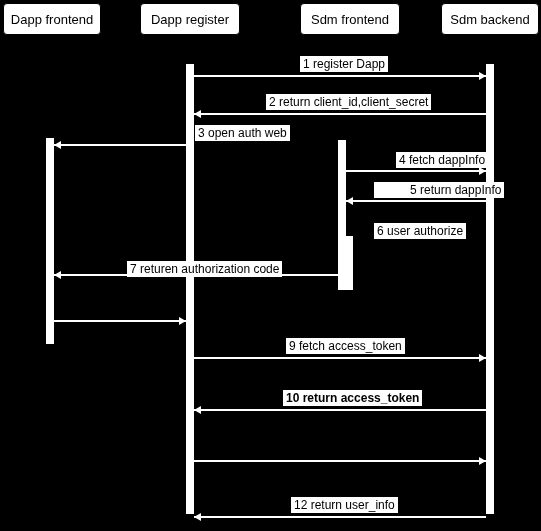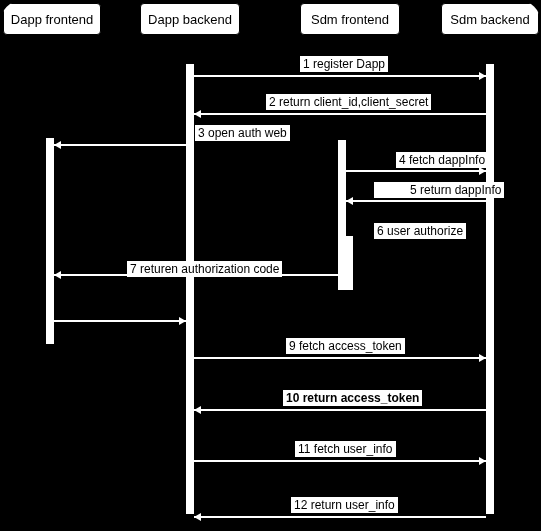--- a/index.html
+++ b/index.html
@@ -7,21 +7,20 @@
     padding: 0;
     background: #000000;
   }
   #canvas {
     position: relative;
     width: 541px;
     height: 531px;
     background: #000000;
     font-family: "Liberation Sans", sans-serif;
     overflow: hidden;
-    border-radius: 23px;
   }
   .actor-box {
     position: absolute;
     background: #ffffff;
     border: 1px solid #000000;
     border-radius: 4px;
     color: #000000;
     font-size: 13px;
     line-height: 1;
     display: flex;
@@ -67,21 +66,21 @@
 </style>
 </head>
 <body>
 
 <div id="canvas">
 
   <div class="actor-box" style="left:3px; top:3px; width:98px; height:32px;">
     <span>Dapp frontend</span>
   </div>
   <div class="actor-box" style="left:140px; top:3px; width:100px; height:32px;">
-    <span>Dapp backend</span>
+    <span>Dapp register</span>
   </div>
   <div class="actor-box" style="left:300px; top:3px; width:100px; height:32px;">
     <span>Sdm frontend</span>
   </div>
   <div class="actor-box" style="left:441px; top:3px; width:98px; height:32px;">
     <span>Sdm backend</span>
   </div>
 
   <div class="activation" style="left:46px; top:138px; width:8px; height:206px;"></div>
 
@@ -124,19 +123,18 @@
   <div class="arrow-line" style="left:194px; top:357px; width:292px;"></div>
   <div class="arrow-head right" style="left:479px; top:354px;"></div>
   <div class="msg-label" style="left:286px; top:338px;">9 fetch access_token</div>
 
   <div class="arrow-line" style="left:194px; top:409px; width:292px;"></div>
   <div class="arrow-head left" style="left:194px; top:406px;"></div>
   <div class="msg-label" style="left:283px; top:390px;font-weight:bold;">10 return access_token</div>
 
   <div class="arrow-line" style="left:194px; top:460px; width:292px;"></div>
   <div class="arrow-head right" style="left:479px; top:457px;"></div>
-  <div class="msg-label" style="left:295px; top:441px;">11 fetch user_info</div>
 
   <div class="arrow-line" style="left:194px; top:516px; width:292px;"></div>
   <div class="arrow-head left" style="left:194px; top:513px;"></div>
   <div class="msg-label" style="left:291px; top:497px;">12 return user_info</div>
 
 </div>
 
 </body></html>

